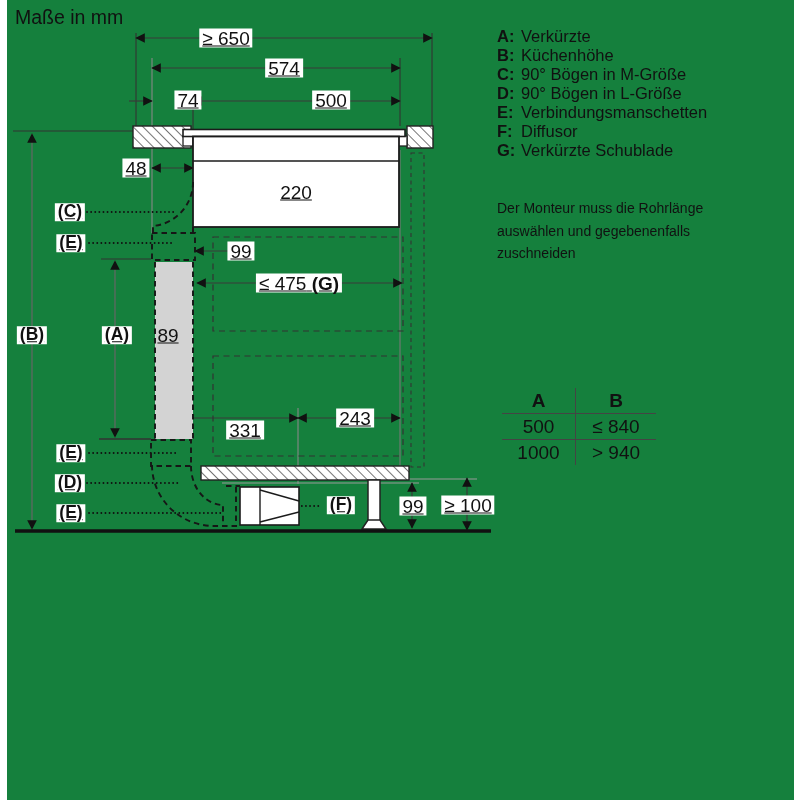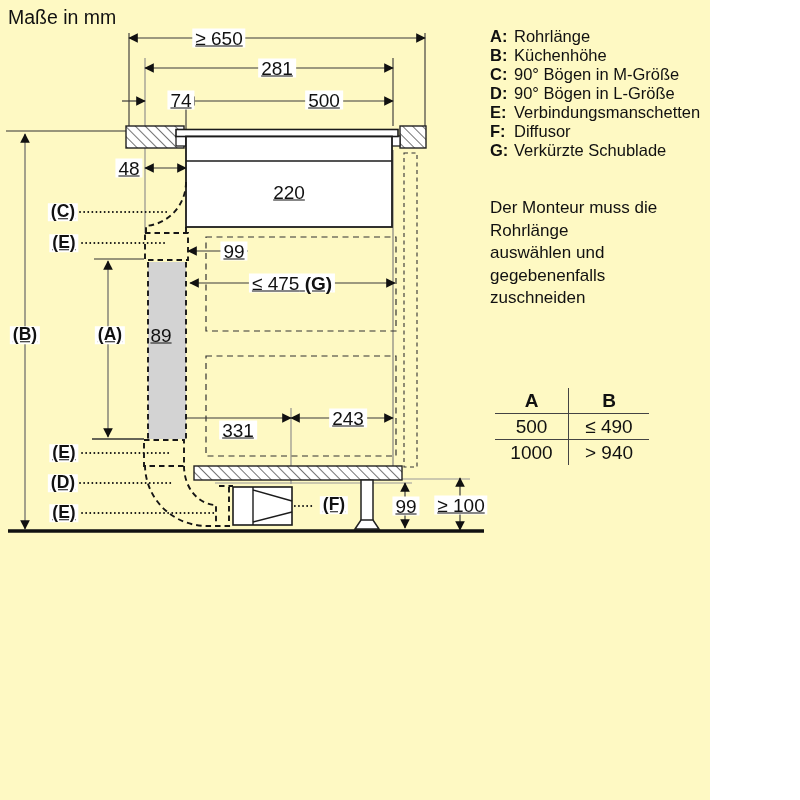--- a/index.html
+++ b/index.html
@@ -1,26 +1,26 @@
 <!DOCTYPE html>
 <html><head>
 <meta charset="utf-8">
 <style>
   html,body{margin:0;padding:0;background:#fff;}
-  #page{position:relative;width:710px;height:800px;background:#fef9c3;overflow:hidden;
-        font-family:"Liberation Sans",sans-serif;color:#111;}
+  #page{position:relative;width:787px;height:800px;background:#15803d;overflow:hidden;
+        font-family:"Liberation Sans",sans-serif;color:#111;margin-left:7px;}
   svg{position:absolute;left:0;top:0;}
   .txt{position:absolute;white-space:nowrap;transform:translate(-50%,-50%);
        font-size:19px;color:#111;background:#fff;padding:0 3px;line-height:1;text-decoration:underline;}
   .nobg{background:transparent;padding:0;}
   .lbl{font-weight:bold;font-size:17.5px;}
   .title{position:absolute;left:8px;top:6px;font-size:19.5px;white-space:nowrap;}
   .legend{position:absolute;left:490px;top:27px;font-size:16.5px;line-height:19px;}
   .legend-row b{display:inline-block;min-width:24px;}
-  .note{position:absolute;left:490px;top:197px;font-size:17px;line-height:22.5px;}
+  .note{position:absolute;left:490px;top:197px;font-size:14px;line-height:22.5px;}
   table.ab{position:absolute;left:495px;top:388px;border-collapse:collapse;
            font-size:19px;text-align:center;}
   table.ab th{font-weight:bold;}
   table.ab th,table.ab td{padding:0;height:25px;vertical-align:middle;}
   .ca{width:73px;border-right:1.2px solid #444;}
   .cb{width:80px;}
   tr.hline th, tr.hline td{border-bottom:1.2px solid #444;}
 </style>
 </head>
 <body>
@@ -120,21 +120,21 @@
       <line x1="253" y1="522" x2="292" y2="512" stroke="#1b1b1b" stroke-width="1.3"></line>
       <rect x="361" y="480" width="12" height="41" fill="#fff" stroke="#222" stroke-width="1.5"></rect>
       <path d="M355,529 L361,520 L373,520 L379,529 Z" fill="#fff" stroke="#222" stroke-width="1.5"></path>
       <line x1="8" y1="531" x2="484" y2="531" stroke="#111" stroke-width="3.4"></line>
     </g>
   </svg>
 
   <div class="title">Maße in mm</div>
 
   <div class="txt" style="left:219px;top:38px">≥ 650</div>
-  <div class="txt" style="left:277px;top:68px">281</div>
+  <div class="txt" style="left:277px;top:68px">574</div>
   <div class="txt" style="left:181px;top:100px">74</div>
   <div class="txt" style="left:324px;top:100px">500</div>
   <div class="txt" style="left:129px;top:168px">48</div>
   <div class="txt" style="left:289px;top:192px">220</div>
   <div class="txt" style="left:234px;top:251px">99</div>
   <div class="txt" style="left:292px;top:283px"><span>≤ 475</span>&nbsp;<b>(G)</b></div>
   <div class="txt nobg" style="left:161px;top:335px">89</div>
   <div class="txt" style="left:238px;top:430px">331</div>
   <div class="txt" style="left:348px;top:418px">243</div>
   <div class="txt" style="left:406px;top:506px">99</div>
@@ -143,21 +143,21 @@
   <div class="txt lbl" style="left:63px;top:212px">(C)</div>
   <div class="txt lbl" style="left:64px;top:243px">(E)</div>
   <div class="txt lbl" style="left:25px;top:335px">(B)</div>
   <div class="txt lbl" style="left:110px;top:335px">(A)</div>
   <div class="txt lbl" style="left:64px;top:453px">(E)</div>
   <div class="txt lbl" style="left:63px;top:483px">(D)</div>
   <div class="txt lbl" style="left:64px;top:513px">(E)</div>
   <div class="txt lbl" style="left:334px;top:505px">(F)</div>
 
   <div class="legend">
-    <div class="legend-row"><b>A:</b><span>Rohrlänge</span></div>
+    <div class="legend-row"><b>A:</b><span>Verkürzte</span></div>
     <div class="legend-row"><b>B:</b><span>Küchenhöhe</span></div>
     <div class="legend-row"><b>C:</b><span>90° Bögen in M-Größe</span></div>
     <div class="legend-row"><b>D:</b><span>90° Bögen in L-Größe</span></div>
     <div class="legend-row"><b>E:</b><span>Verbindungsmanschetten</span></div>
     <div class="legend-row"><b>F:</b><span>Diffusor</span></div>
     <div class="legend-row"><b>G:</b><span>Verkürzte Schublade</span></div>
   </div>
 
   <div class="note">
     <div>Der Monteur muss die Rohrlänge</div>
@@ -166,21 +166,21 @@
   </div>
 
   <table class="ab">
     <tbody>
         <tr class="hline">
       <th class="ca">A</th>
       <th class="cb">B</th>
     </tr>
     <tr class="hline">
       <td class="ca">500</td>
-      <td class="cb">≤ 490</td>
+      <td class="cb">≤ 840</td>
     </tr>
     <tr>
       <td class="ca">1000</td>
       <td class="cb">&gt; 940</td>
     </tr>
   </tbody>
     </table>
 
 </div>
 

